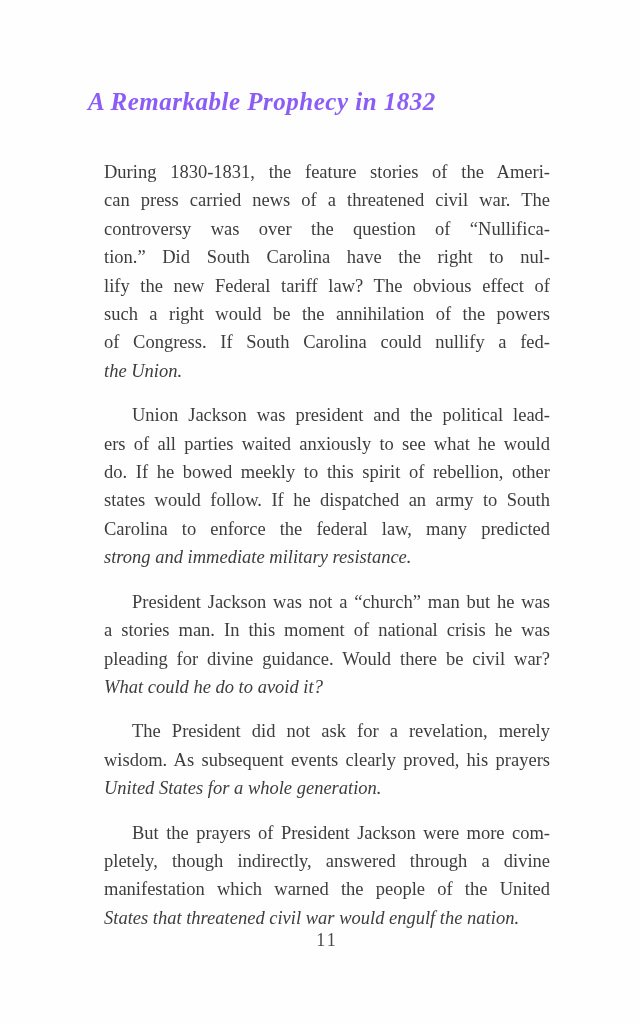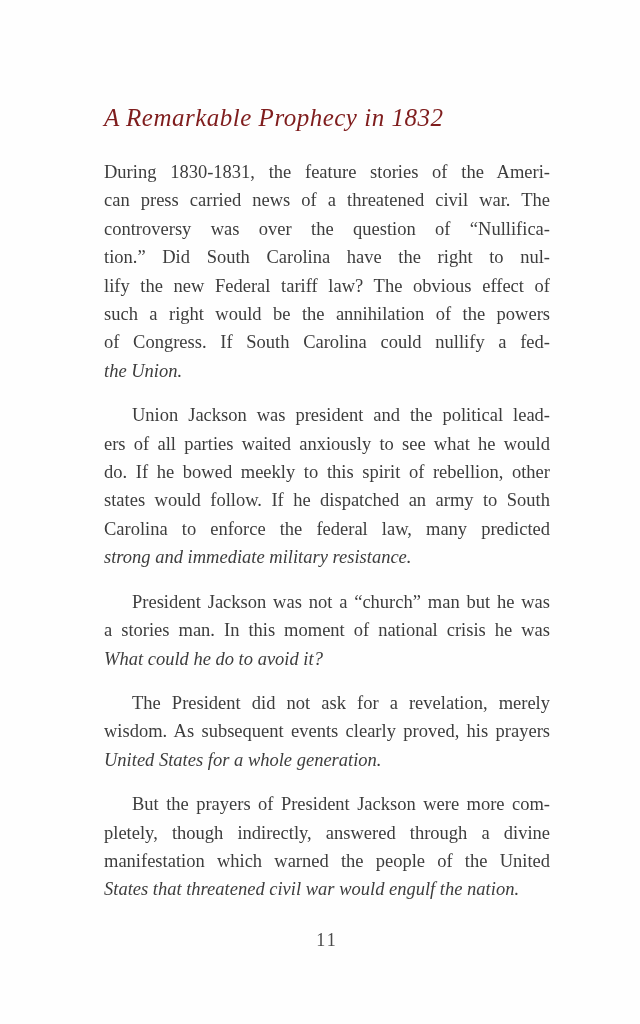--- a/index.html
+++ b/index.html
@@ -14,26 +14,26 @@
     background: #fefefe;
     font-family: "Liberation Serif", "DejaVu Serif", serif;
     color: #3d3d3d;
     overflow: hidden;
   }
   .chapter-title {
     position: absolute;
     left: 88px;
     top: 88px;
     width: 478px;
-    margin: 16px;
+    margin: 0;
     font-size: 25px;
     font-style: italic;
-    font-weight: 400;
+    font-weight: 700;
     letter-spacing: 0.5px;
-    color: #7f1d1d;
+    color: #8b5cf6;
     white-space: nowrap;
   }
   .body-text {
     position: absolute;
     left: 88px;
     top: 142px;
     width: 478px;
     font-size: 18.5px;
     line-height: 28.4px;
     color: #3d3d3d;
@@ -87,20 +87,21 @@
         <div class="line">Union Jackson was president and the political lead-</div>
         <div class="line">ers of all parties waited anxiously to see what he would</div>
         <div class="line">do. If he bowed meekly to this spirit of rebellion, other</div>
         <div class="line">states would follow. If he dispatched an army to South</div>
         <div class="line">Carolina to enforce the federal law, many predicted</div>
         <div class="line last">strong and immediate military resistance.</div>
       </div>
       <div class="paragraph">
         <div class="line">President Jackson was not a “church” man but he was</div>
         <div class="line">a stories man. In this moment of national crisis he was</div>
+        <div class="line">pleading for divine guidance. Would there be civil war?</div>
         <div class="line last">What could he do to avoid it?</div>
       </div>
       <div class="paragraph">
         <div class="line">The President did not ask for a revelation, merely</div>
         <div class="line">wisdom. As subsequent events clearly proved, his prayers</div>
         <div class="line last">United States for a whole generation.</div>
       </div>
       <div class="paragraph">
         <div class="line">But the prayers of President Jackson were more com-</div>
         <div class="line">pletely, though indirectly, answered through a divine</div>

